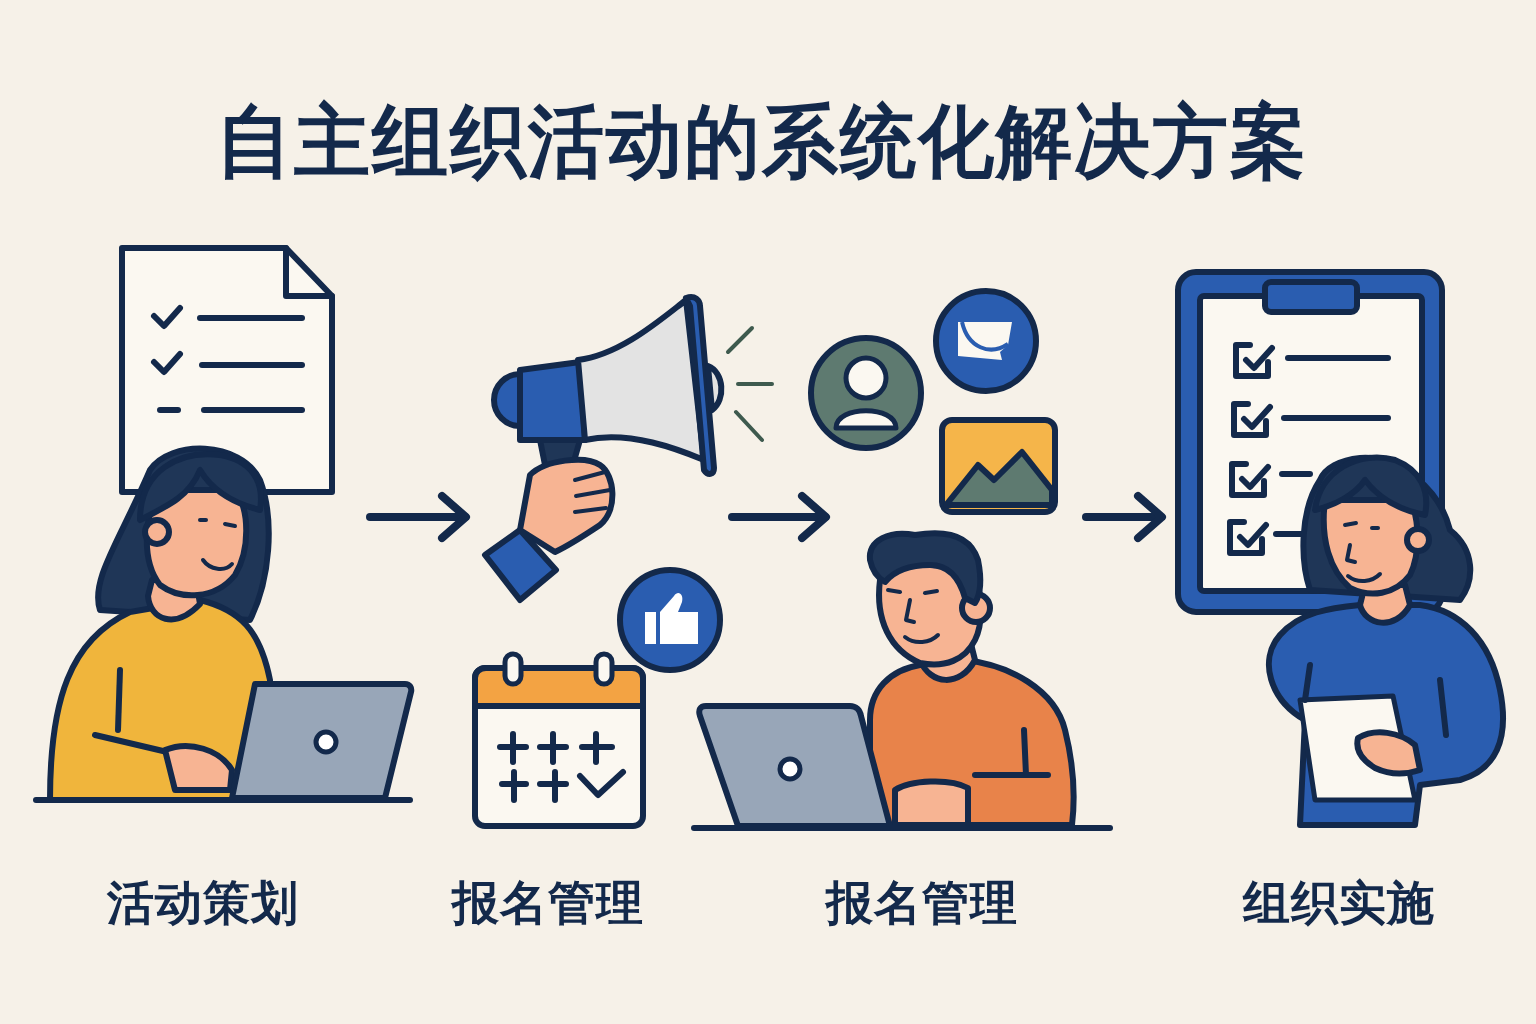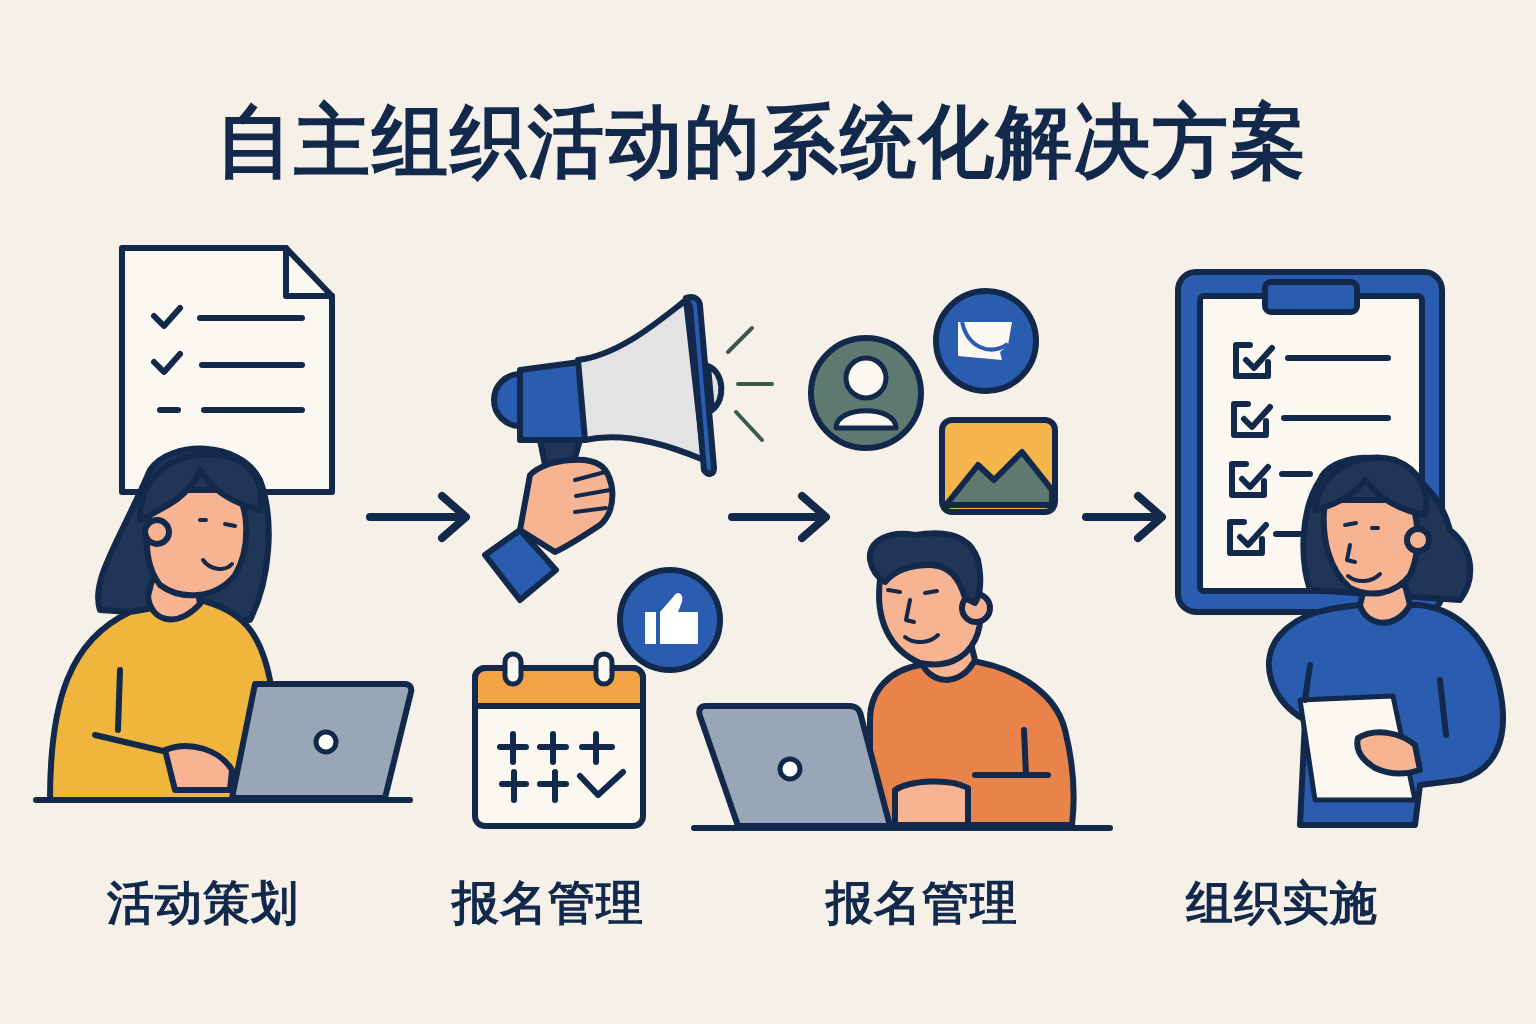--- a/index.html
+++ b/index.html
@@ -199,13 +199,13 @@
     <path class="inkf" fill="#fbf8f1" d="M1300 700 L1393 696 L1415 800 L1315 800 Z" style="stroke-width:5"></path>
     <path class="inkf" fill="#f7b493" d="M1358 738 C1375 728 1400 732 1415 745 L1420 770 C1405 775 1390 775 1375 768 C1362 760 1355 750 1358 738 Z"></path>
     <path class="ink" d="M1310 665 L1305 700"></path>
     <path class="ink" d="M1440 680 L1446 735"></path>
   </g>
 </svg>
 
 <div class="label" style="left:107px;">活动策划</div>
 <div class="label" style="left:452px;">报名管理</div>
 <div class="label" style="left:818px;margin-left:8px;">报名管理</div>
-<div class="label" style="left:1186px;">组织实施</div>
+<div class="label" style="left:1243px;">组织实施</div>
 
 </body></html>

